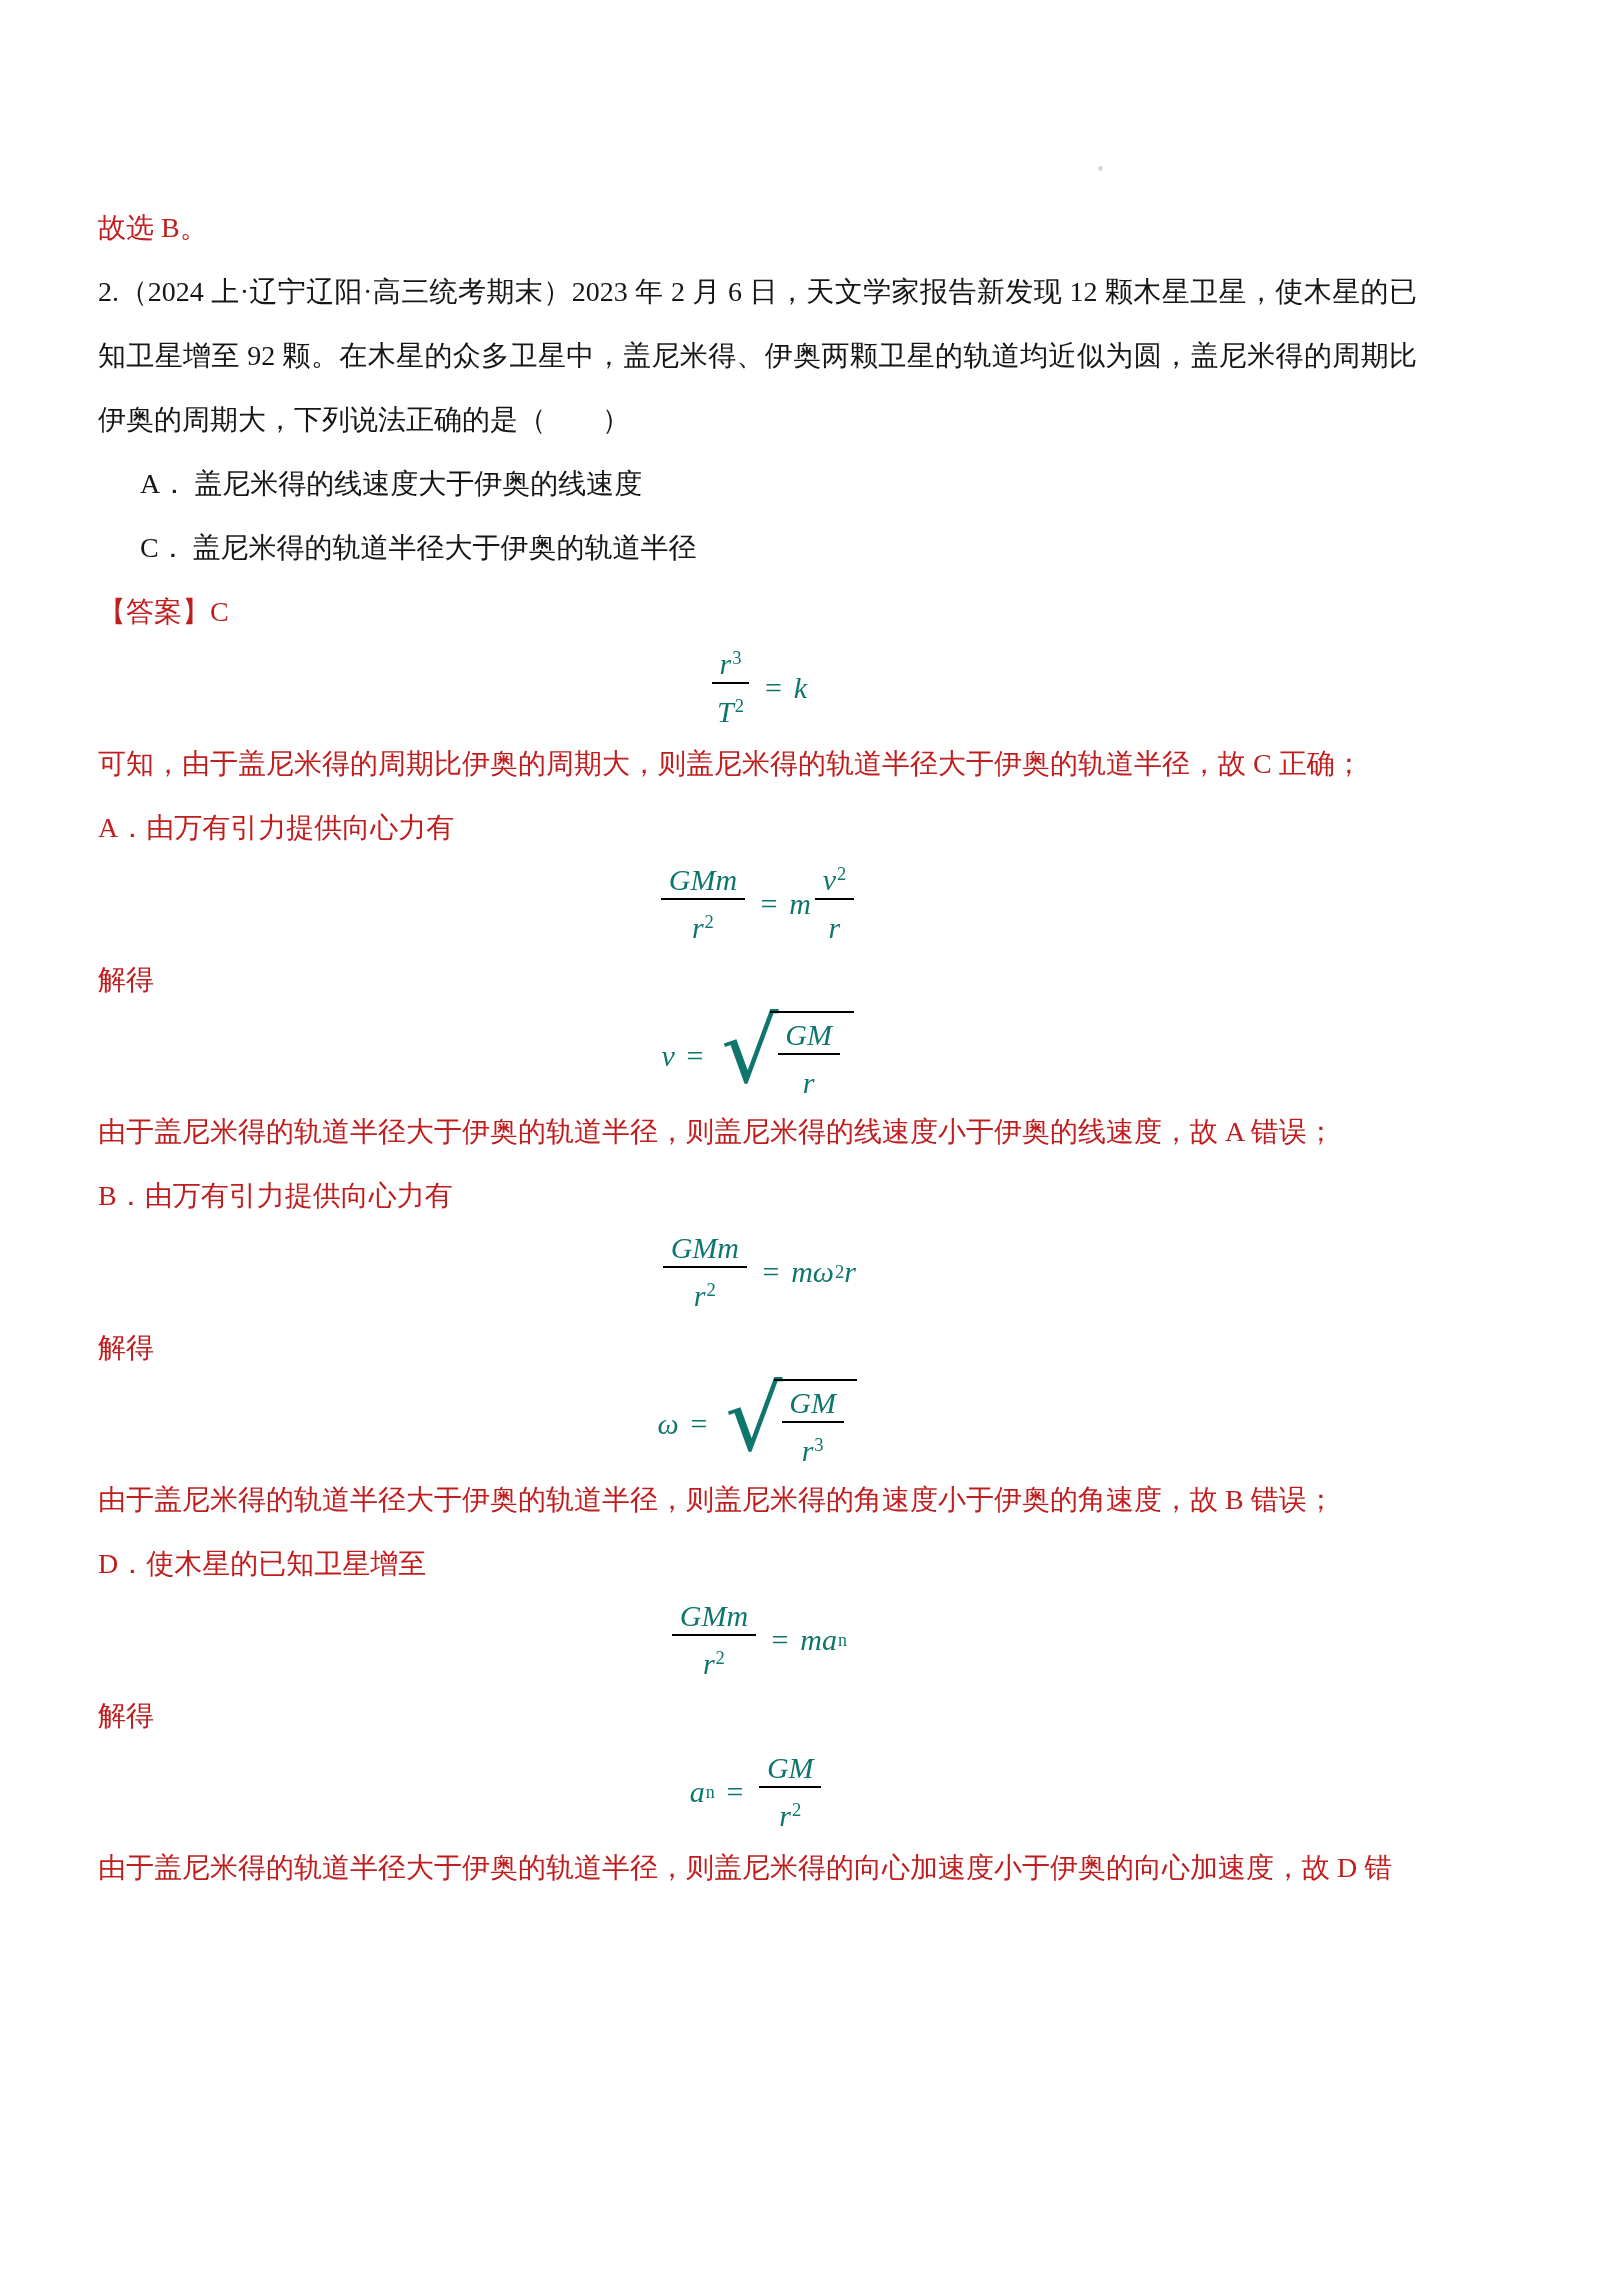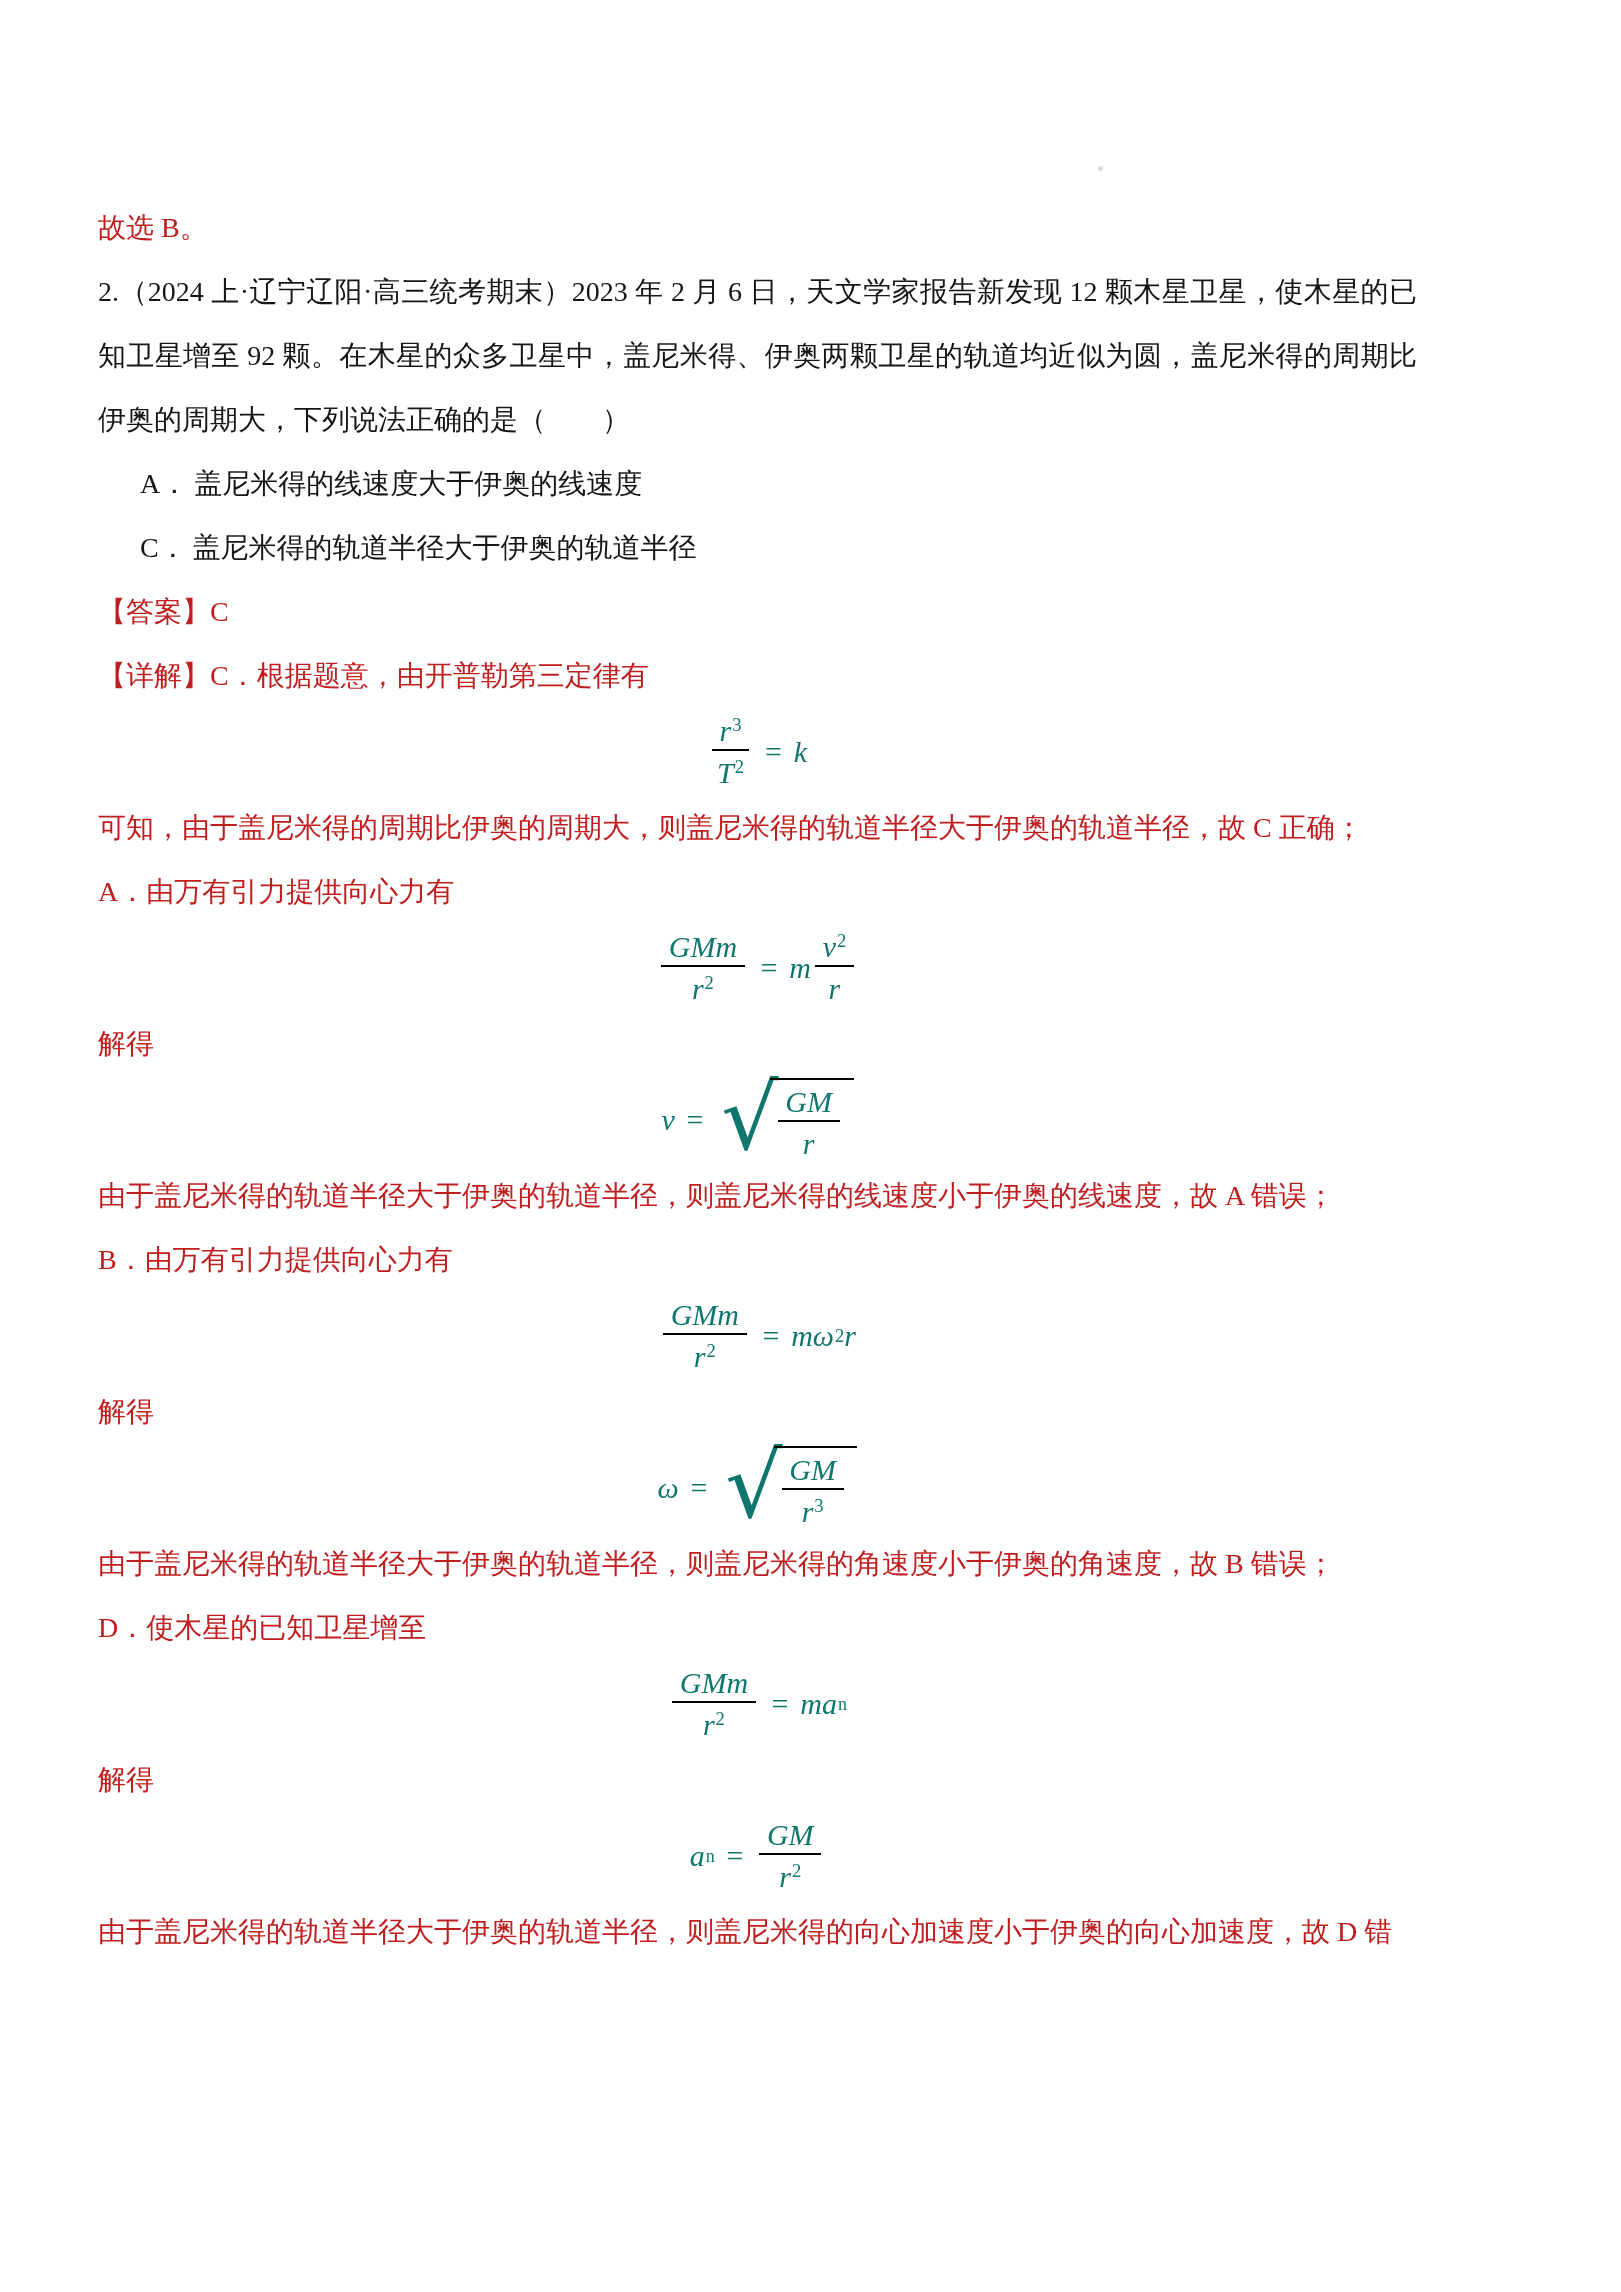--- a/index.html
+++ b/index.html
@@ -26,21 +26,21 @@
     display:flex;
     align-items:center;
     justify-content:center;
     font-size:30px;
     color:#0f766e;
   }
   .eqline i{font-style:italic;}
   .eq{font-style:normal;margin:0 11.8px;}
   .frac{display:inline-flex;flex-direction:column;align-items:center;vertical-align:middle;margin:0 3.9px;}
   .frac .num{display:block;border-bottom:2px solid #000;padding:0 7.8px 2.9px 7.8px;text-align:center;line-height:1.05;}
-  .frac .den{display:block;padding-top:6px;text-align:center;line-height:1.05;}
+  .frac .den{display:block;padding-top:12px;text-align:center;line-height:1.05;}
   sup{font-size:0.62em;font-style:normal;vertical-align:0.55em;line-height:0;margin-left:1px;}
   sub{font-size:0.60em;font-style:normal;vertical-align:-0.28em;line-height:0;margin-left:1px;}
   .sqrt{display:inline-flex;align-items:stretch;margin-left:5.9px;}
   .sqrt-sym{font-style:normal;font-size:90px;line-height:80px;font-family:"DejaVu Serif",serif;}
   .radicand{border-top:2.9px solid #000;margin-left:-8.8px;padding:5.9px 9.8px 2px 3.9px;display:flex;align-items:center;}
 
   .stray-dot{
     position:absolute;left:1098px;top:166px;width:4.9px;height:4.9px;
     background:#c4c4c4;border-radius:50%;opacity:.65;
   }
@@ -56,21 +56,20 @@
 
   <p class="t just">2.（2024 上·辽宁辽阳·高三统考期末）2023 年 2 月 6 日，天文学家报告新发现 12 颗木星卫星，使木星的已知卫星增至 92 颗。在木星的众多卫星中，盖尼米得、伊奥两颗卫星的轨道均近似为圆，盖尼米得的周期比伊奥的周期大，下列说法正确的是（　　）</p>
 
   <div>
     <p class="t option"><span class="opt-label">A．</span><span>盖尼米得的线速度大于伊奥的线速度</span></p>
     <p class="t option"><span class="opt-label">C．</span><span>盖尼米得的轨道半径大于伊奥的轨道半径</span></p>
   </div>
 
   <p class="t red"><span>【答案】</span><span>C</span></p>
 
-  <p class="t red"><span>【详解】</span><span>C．根据题意，由开普勒第三定律有</span></p>
 
   <div class="eqline">
     <span class="frac">
       <span class="num"><i>r</i><sup>3</sup></span>
       <span class="den"><i>T</i><sup>2</sup></span>
     </span>
     <span class="eq">=</span>
     <i>k</i>
   </div>
 

